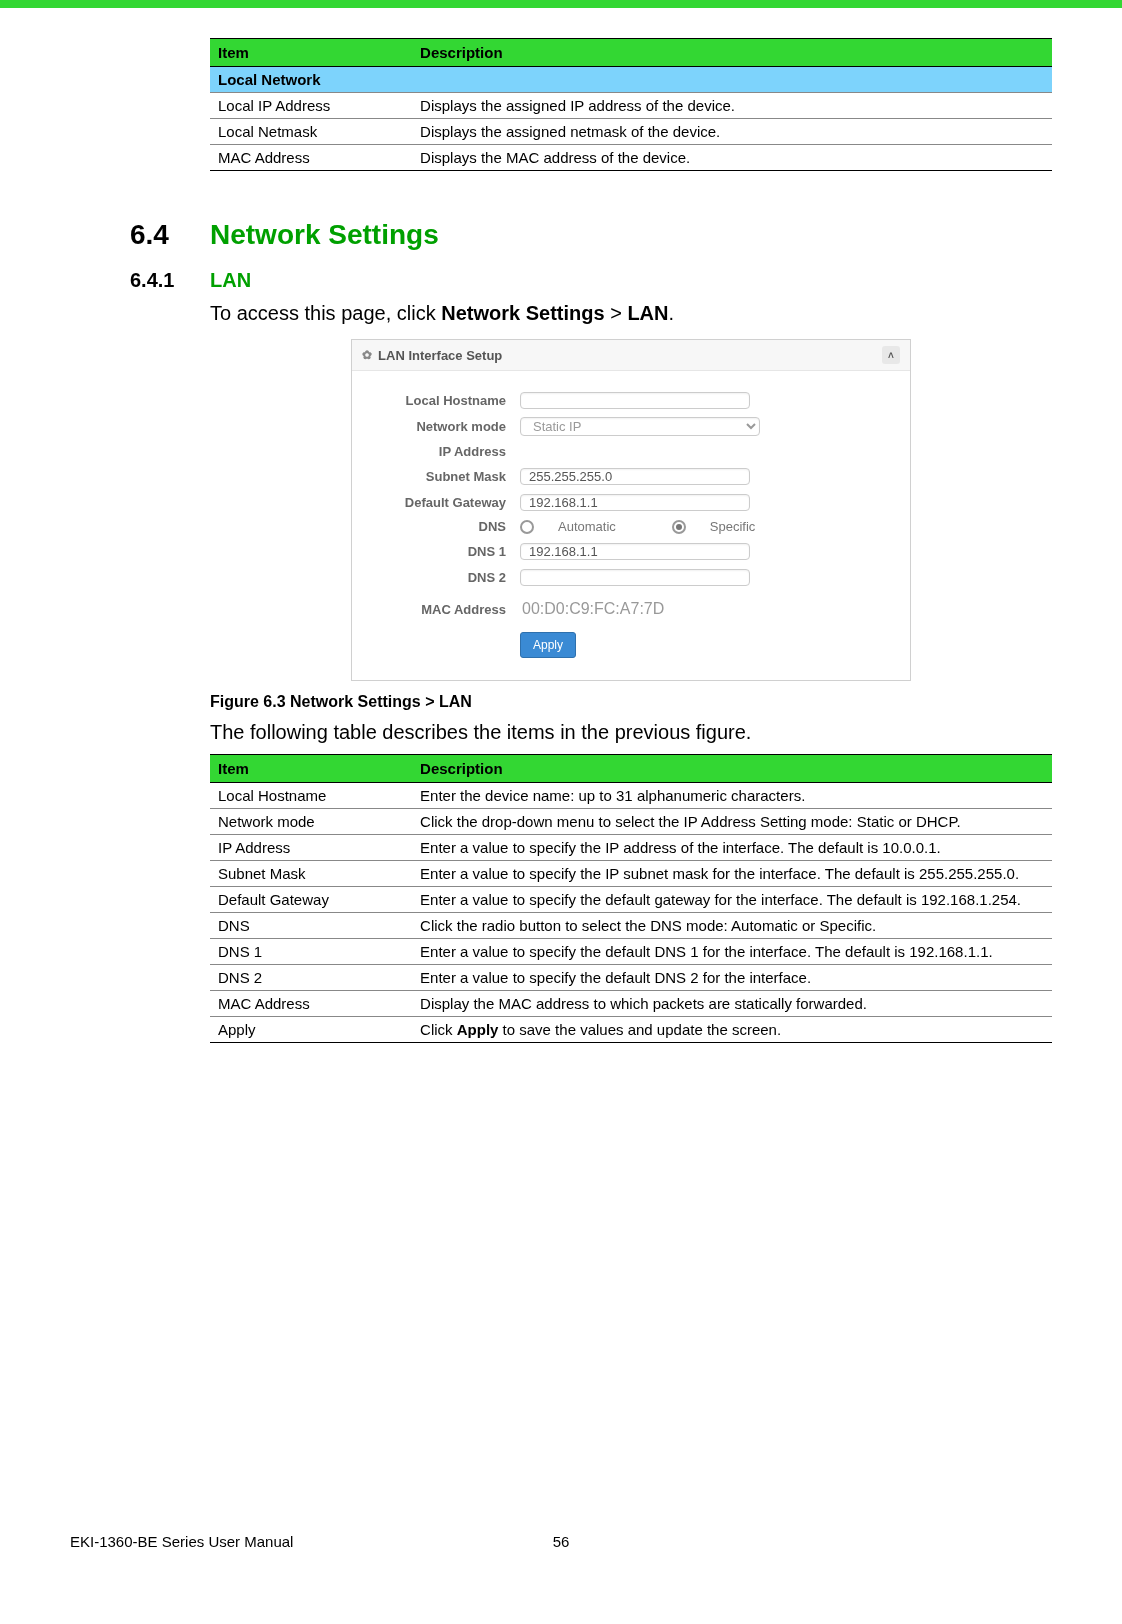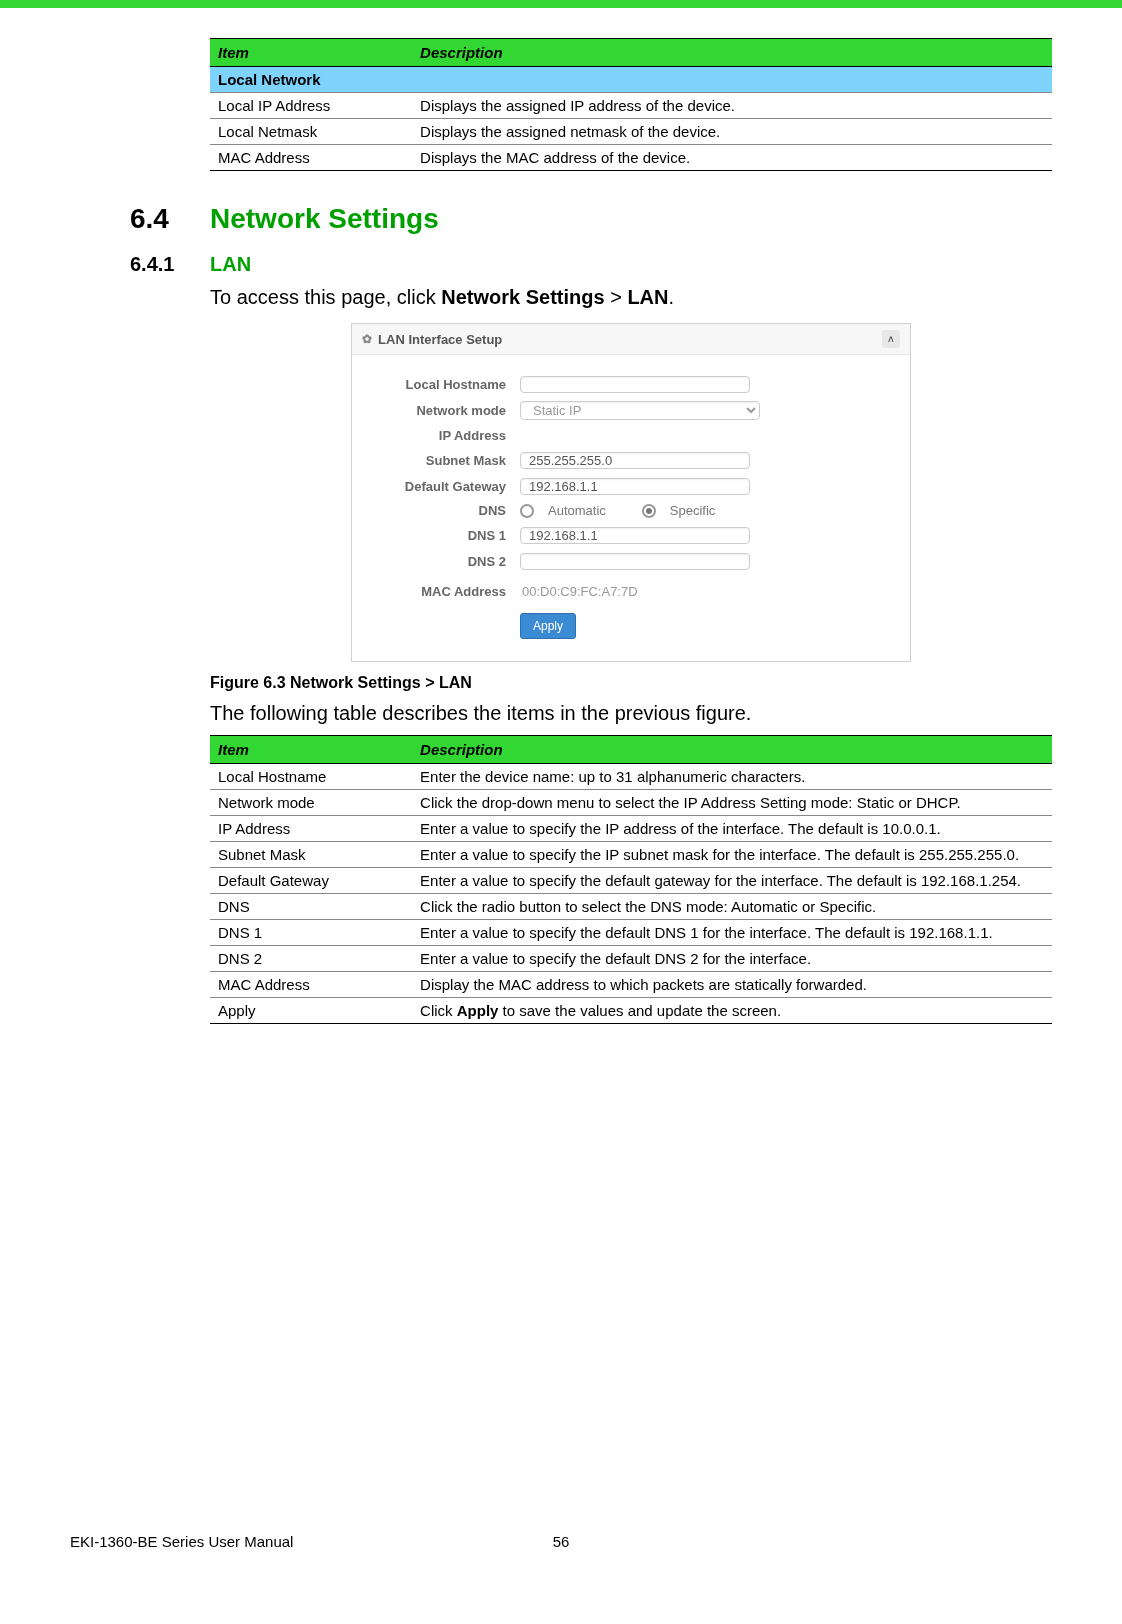--- a/index.html
+++ b/index.html
@@ -19,38 +19,37 @@
   }
   .content-inner { margin-left: 140px; }
 
   table.desc-table { width: 100%; border-collapse: collapse; font-size: 15px; }
   table.desc-table th {
     background: #33d733;
     text-align: left;
     font-weight: bold;
     padding: 5px 8px;
     border-bottom: 1px solid #000;
-    font-style: italic;
   }
   table.desc-table th.col-item { width: 24%; }
   table.desc-table td {
     padding: 4px 8px;
     border-bottom: 1px solid #888;
     vertical-align: top;
   }
   table.desc-table td.subhead {
     font-weight: bold;
     border-bottom: 1px solid #888;
     background: #7dd3fc;
   }
   table.desc-table tr:last-child td { border-bottom: 1px solid #000; }
   table.desc-table thead tr th { border-bottom: 1px solid #000; }
   table.desc-table { border-top: 1px solid #000; border-bottom: 1px solid #000; }
 
-  .h-row { display: flex; align-items: baseline; margin-top: 32px; margin-bottom: 8px; }
+  .h-row { display: flex; align-items: baseline; margin-top: 48px; margin-bottom: 8px; }
   .h-num { font-weight: bold; font-size: 28px; width: 80px; margin-left: -80px; color: #000; }
   .h-num-sub { font-weight: bold; font-size: 20px; width: 80px; margin-left: -80px; color: #000; }
   .h-title { font-weight: bold; color: #00a000; font-size: 28px; }
   .h-title-sub { font-weight: bold; color: #00a000; font-size: 20px; }
 
   .body-text { margin: 10px 0; font-size: 20px; }
   .body-text b { font-weight: bold; }
 
   
   .lan-panel {
@@ -80,22 +79,22 @@
     border: 1px solid #ccc;
     border-radius: 4px;
     padding: 0 8px;
     font-size: 13px;
     width: 230px;
     background: #fff;
     color: #555;
     box-shadow: inset 0 1px 2px rgba(0,0,0,0.06);
   }
   .form-ctrl select { color:#999; width:240px; }
-  .mac-static { color:#999; font-size:13px; padding:6px 2px; }
-  .radio-row { display:flex; align-items:center; gap:14px; color:#777; font-size:13px; }
+  .mac-static { color:#999; font-size:16px; padding:6px 2px; }
+  .radio-row { display:flex; align-items:center; gap:24px; color:#777; font-size:13px; }
   .radio { width:14px; height:14px; border-radius:50%; border:2px solid #999; display:inline-block; position:relative; }
   .radio.sel:after { content:""; width:6px; height:6px; border-radius:50%; background:#777; position:absolute; top:2px; left:2px; }
   .apply-btn {
     display:inline-block; background:#3a8ad4; color:#fff; font-size:12px;
     padding:5px 12px; border-radius:3px; border:1px solid #2e70ad; cursor:pointer;
   }
 
   .fig-caption { text-align:left; font-weight:bold; margin:12px 0 6px 0; font-size:16px; }
 
   .footer {

